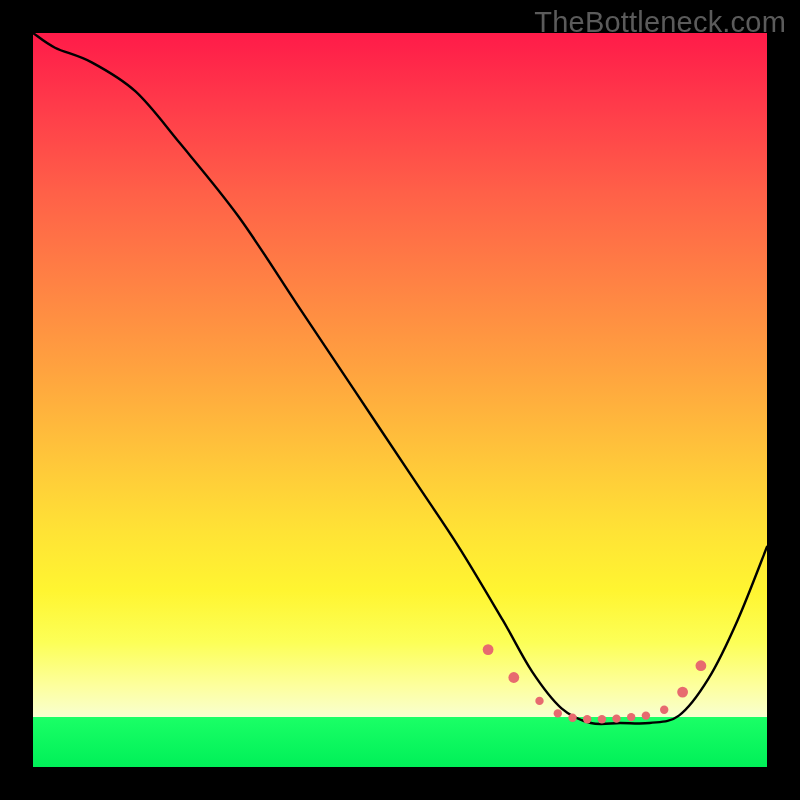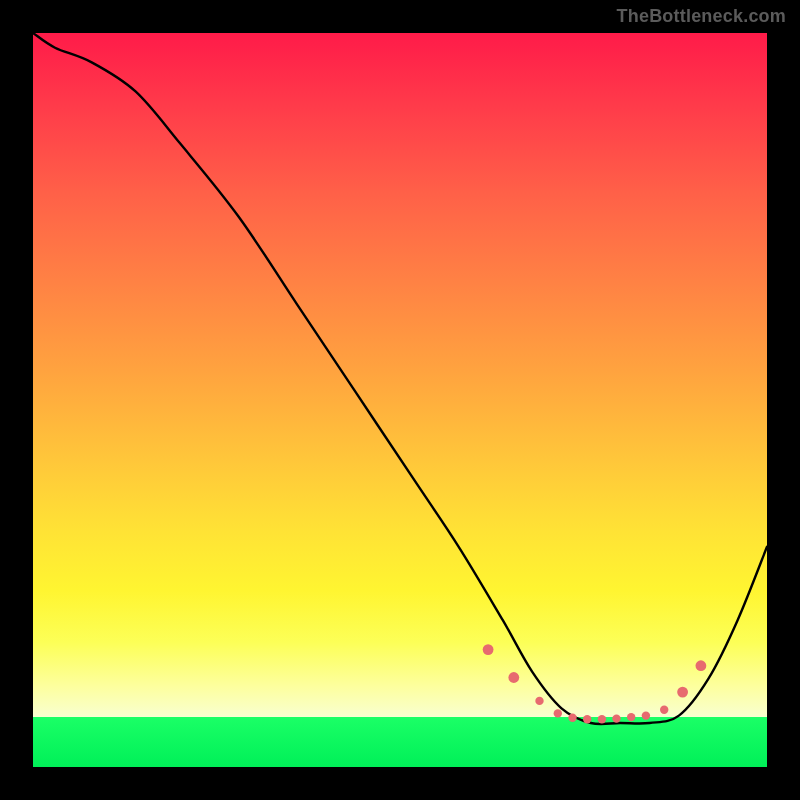--- a/index.html
+++ b/index.html
@@ -46,22 +46,22 @@
     left: 0;
     top: 0;
     width: 734px;
     height: 734px;
   }
   .watermark {
     position: absolute;
     top: 6px;
     right: 14px;
     color: #5b5b5b;
-    font-size: 18px;
-    font-weight: 700;
+    font-size: 29px;
+    font-weight: 400;
     letter-spacing: 0.2px;
     user-select: none;
   }
 </style>
 </head>
 <body>
 
 <div class="stage">
 
   <div class="plot-area">

